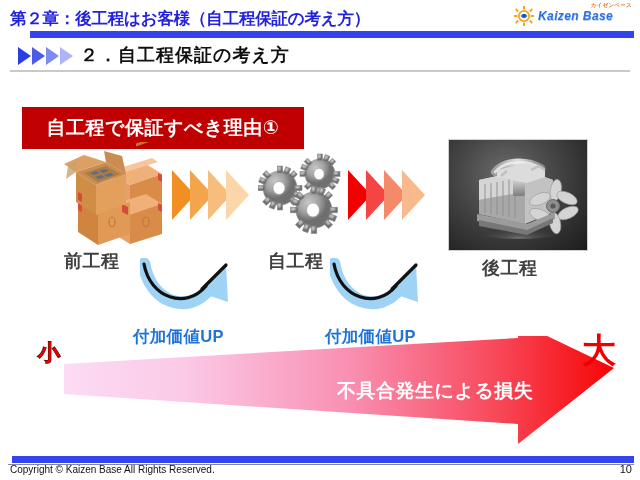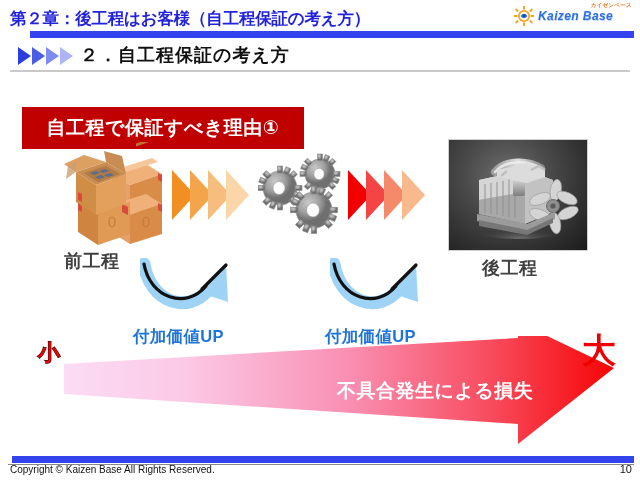--- a/index.html
+++ b/index.html
@@ -372,20 +372,21 @@
         <circle r="6.5" fill="#8f8f8f" stroke="#6d6d6d"></circle>
         <circle r="2.6" fill="#5a5a5a"></circle>
       </g>
 
       <polygon points="28,74 78,84 106,72 106,79 78,91 28,81" fill="#9b9b9b"></polygon>
       <polygon points="30,80 78,90 104,78 104,83 78,95 30,86" fill="#777777"></polygon>
     </svg>
   </div>
 
   <div class="proc-label proc-1">前工程</div>
+  <div class="proc-label proc-2">自工程</div>
   <div class="proc-label proc-3">後工程</div>
 
   <svg class="curve-1" viewBox="0 0 98 66">
     <path d="M4 6 C 10 44, 48 58, 70 30 L70 30" fill="none" stroke="#9fd3f5" stroke-width="13" stroke-linecap="round"></path>
     <polygon points="58,34 86,6 88,44" fill="#9fd3f5"></polygon>
     <path d="M4 6 C 10 40, 46 52, 66 28" fill="none" stroke="#111111" stroke-width="3.2" stroke-linecap="round"></path>
     <path d="M62 31 L86 7" fill="none" stroke="#111111" stroke-width="3.2" stroke-linecap="round"></path>
   </svg>
   <svg class="curve-2" viewBox="0 0 98 66">
     <path d="M4 6 C 10 44, 48 58, 70 30 L70 30" fill="none" stroke="#9fd3f5" stroke-width="13" stroke-linecap="round"></path>

